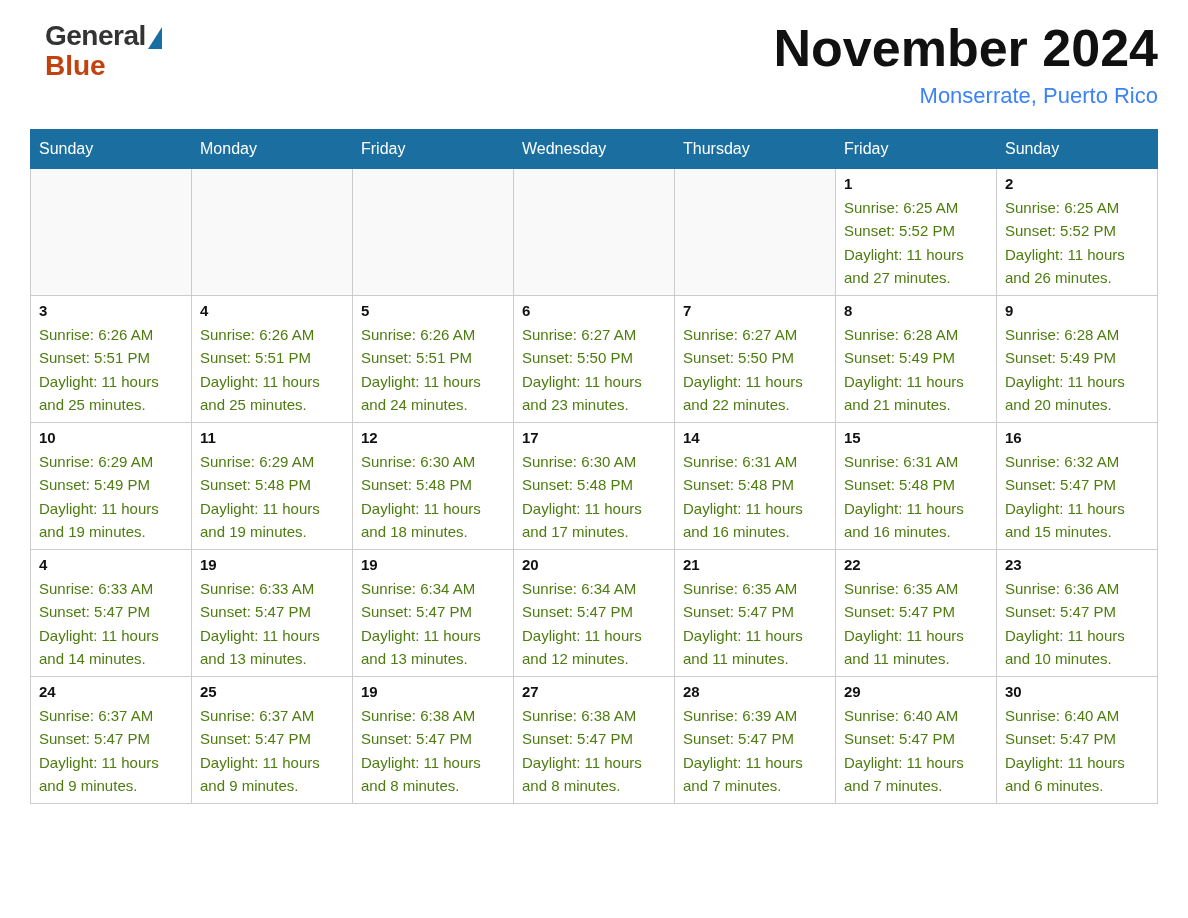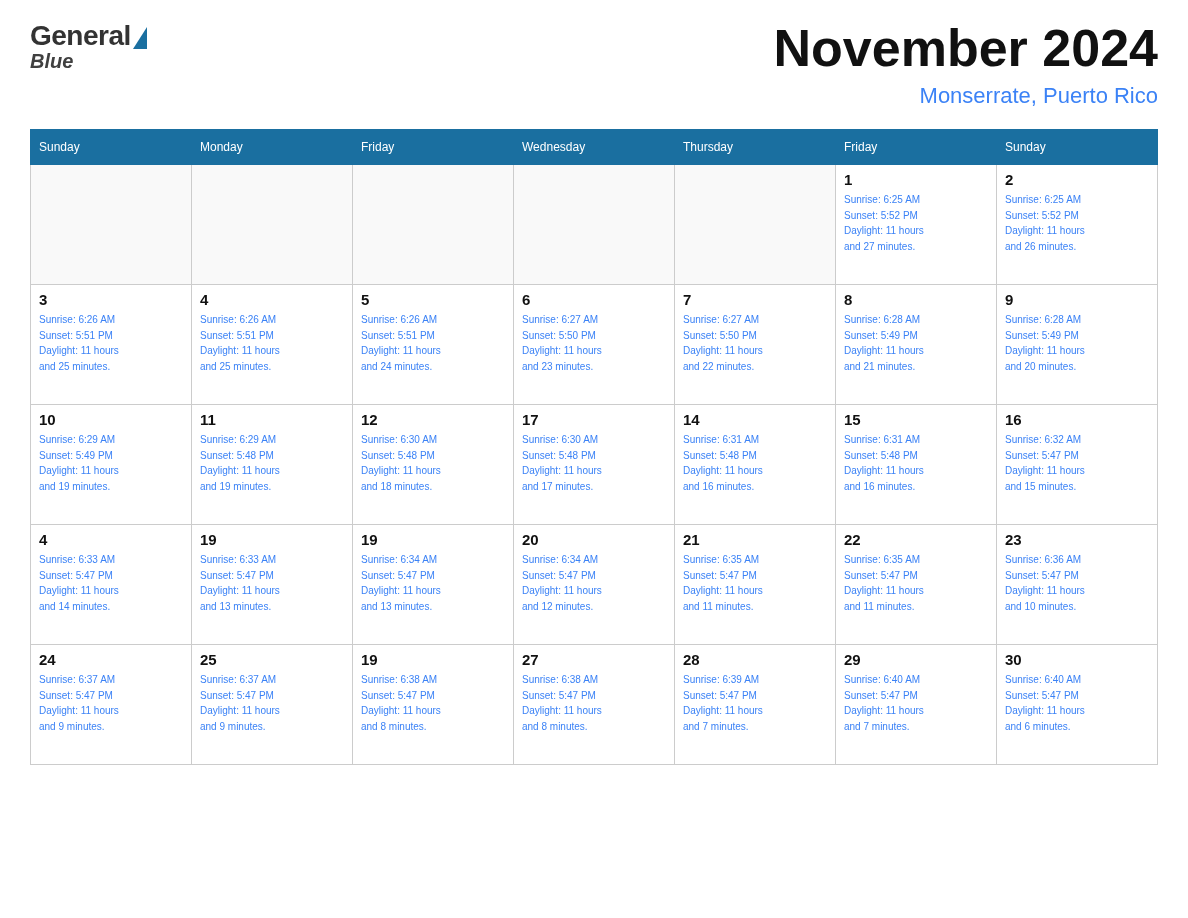--- a/index.html
+++ b/index.html
@@ -8,20 +8,21 @@
       background: #fff;
       padding: 20px 30px;
       width: 1188px;
       min-height: 918px;
     }
     .header-section {
       display: flex;
       justify-content: space-between;
       align-items: flex-start;
       margin-bottom: 20px;
+      margin-left: 15px;
     }
     .logo {
       display: flex;
       flex-direction: column;
       align-items: flex-start;
     }
     .logo-top {
       display: flex;
       align-items: center;
     }
@@ -34,25 +35,24 @@
     .logo-triangle {
       width: 0;
       height: 0;
       border-left: 14px solid transparent;
       border-right: 0px solid transparent;
       border-bottom: 22px solid #1a6fa0;
       margin-left: 2px;
       margin-top: 4px;
     }
     .logo-blue {
-      font-size: 20px;
-      font-weight: bold;
-      color: #404040;
+      font-size: 28px;
+      font-weight: bold;
+      color: #c2410c;
       margin-top: -2px;
-      font-style: italic;
     }
     .title-section {
       text-align: right;
     }
     .month-title {
       font-size: 52px;
       font-weight: bold;
       color: #111;
       line-height: 1.1;
     }
@@ -62,21 +62,21 @@
       margin-top: 6px;
     }
     .calendar {
       width: 100%;
       border-collapse: collapse;
       border: 1px solid #aaa;
     }
     .calendar th {
       background-color: #1a6fa0;
       color: #fff;
-      font-size: 12px;
+      font-size: 16px;
       font-weight: normal;
       padding: 10px 8px;
       text-align: left;
       border: 1px solid #1a6fa0;
     }
     .calendar td {
       vertical-align: top;
       padding: 6px 8px;
       border: 1px solid #ccc;
       width: 14.28%;
@@ -85,22 +85,22 @@
       color: #222;
     }
     .day-number {
       font-size: 15px;
       font-weight: bold;
       color: #111;
       margin-bottom: 4px;
       display: block;
     }
     .day-info {
-      font-size: 10px;
-      color: #3b82f6;
+      font-size: 15px;
+      color: #4d7c0f;
       line-height: 1.55;
     }
     .empty-cell {
       background: #f9f9f9;
     }
   </style>
 </head>
 <body>
 
 <div class="header-section">

